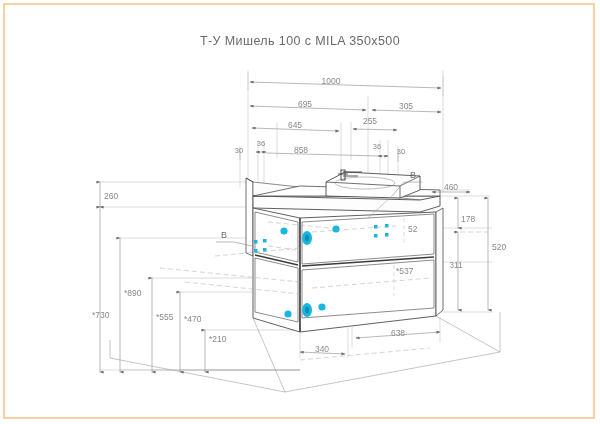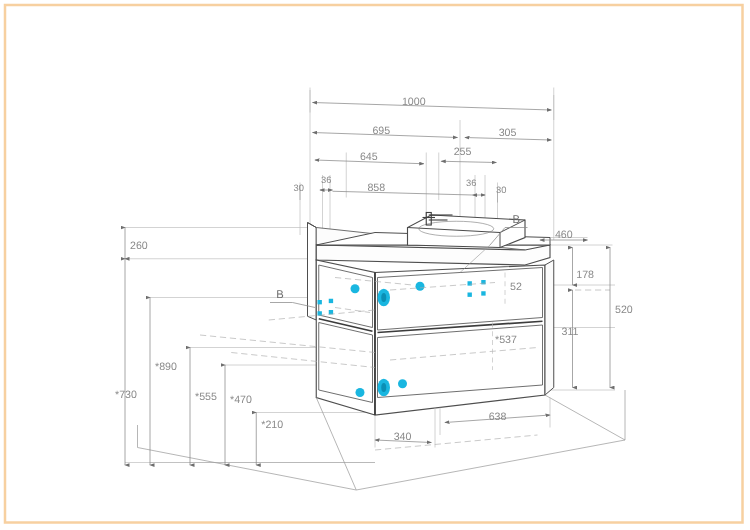--- a/index.html
+++ b/index.html
@@ -63,20 +63,21 @@
     fill: #6f6f6f;
   }
 </style>
 </head>
 <body>
 
 <div id="page">
 
   <div id="frame-border"></div>
 
+  <div id="drawing-title">Т-У Мишель 100 с MILA 350х500</div>
 
   <svg class="canvas" viewBox="0 0 600 424">
 
     <defs>
       <marker id="ar" markerWidth="7" markerHeight="7" refX="6" refY="2.5" orient="auto">
         <path d="M0,0 L7,2.5 L0,5 z" fill="#6e6e6e"></path>
       </marker>
       <marker id="arr" markerWidth="7" markerHeight="7" refX="1" refY="2.5" orient="auto">
         <path d="M7,0 L0,2.5 L7,5 z" fill="#6e6e6e"></path>
       </marker>

